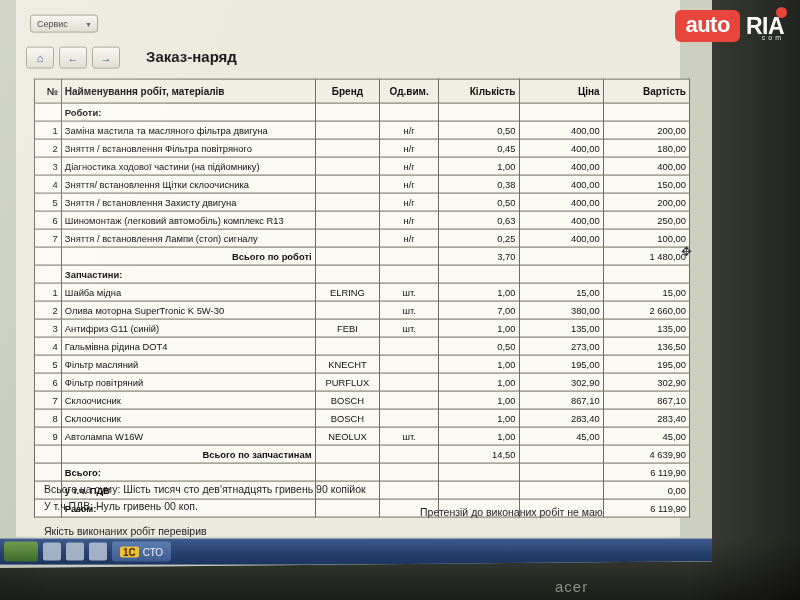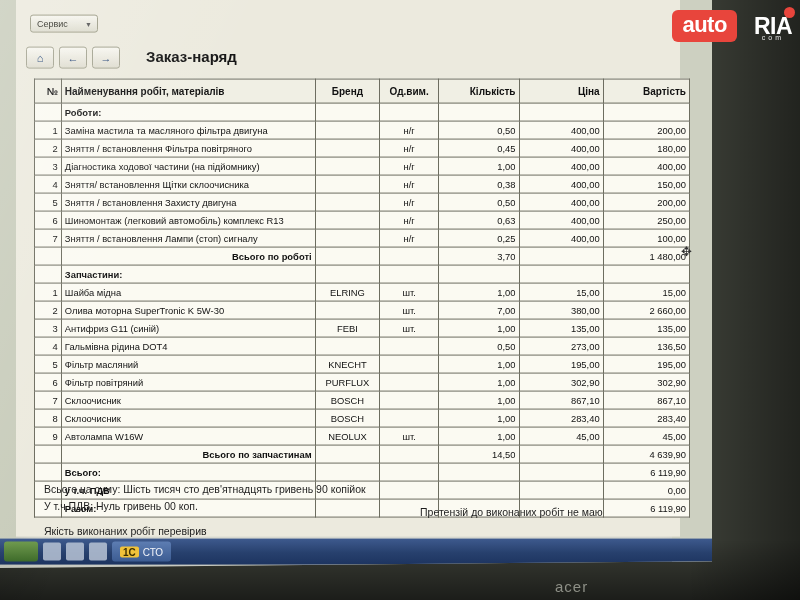--- a/index.html
+++ b/index.html
@@ -79,21 +79,21 @@
   .c-sum{width:80px;text-align:right;}
   .sect{font-weight:bold;text-align:left;}
   .tot-strong{font-weight:bold;text-align:left;}
 
   
   .foot{position:absolute;left:28px;font-size:10.5px;color:#1d1d1d;}
   .foot2{position:absolute;font-size:10.5px;color:#1d1d1d;}
 
   
   #logo{
-    position:absolute;right:8px;top:10px;display:flex;align-items:center;gap:17px;justify-content:space-between;
+    position:absolute;right:16px;top:10px;display:flex;align-items:center;gap:6px;justify-content:space-between;
   }
   .logo-auto{background:#e8453c;color:#fff;font-weight:bold;font-size:22px;
     padding:2px 10px 4px 10px;border-radius:6px;letter-spacing:-.5px;}
   .logo-ria{position:relative;color:#fff;font-weight:bold;font-size:23px;letter-spacing:-.5px;}
   .logo-ria .dot{position:absolute;right:-3px;top:-6px;width:11px;height:11px;border-radius:50%;
     background:#e8453c;}
   .logo-sub{position:absolute;right:16px;top:34px;color:#e9e9e9;font-size:7px;letter-spacing:3px;}
 
   
   #acer{position:absolute;left:555px;top:578px;color:#8d8f86;font-size:15px;letter-spacing:1px;}

